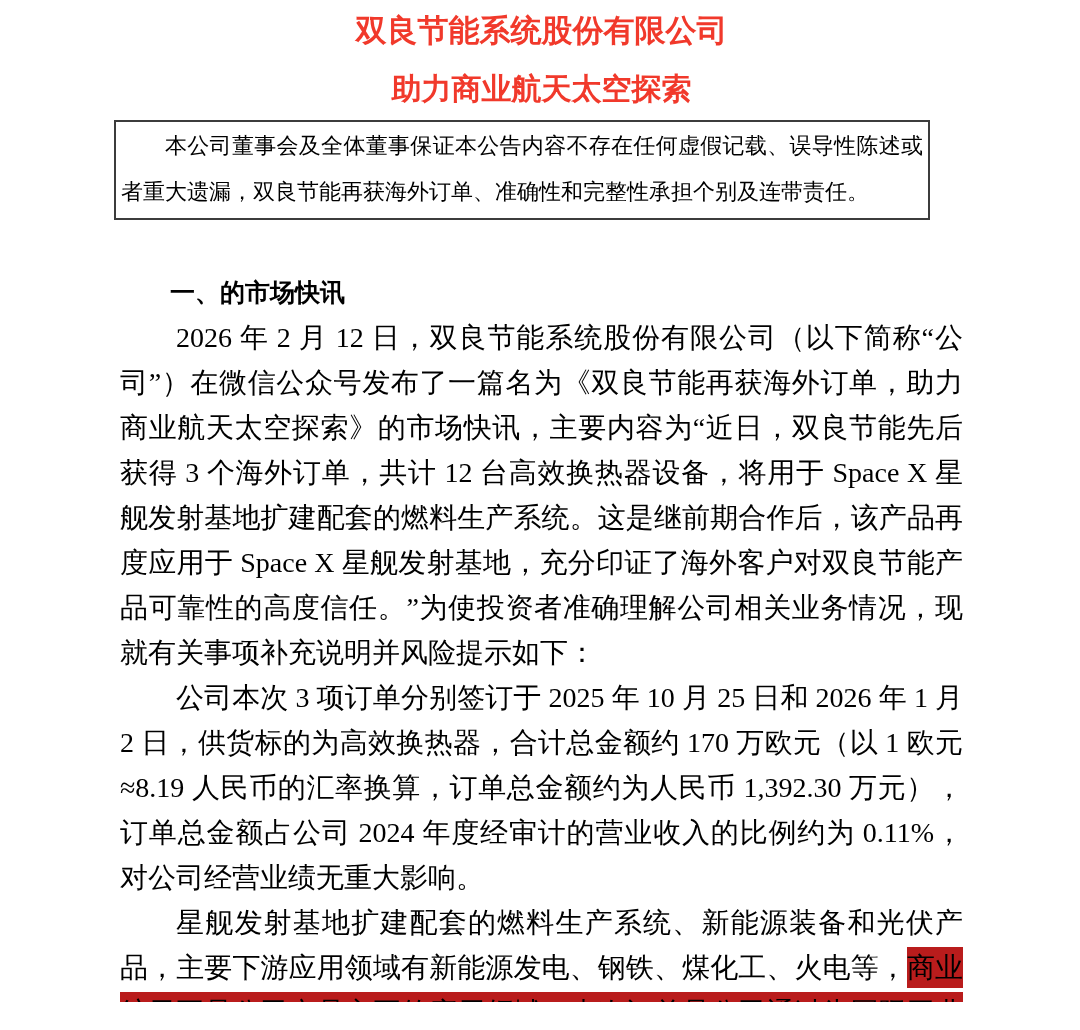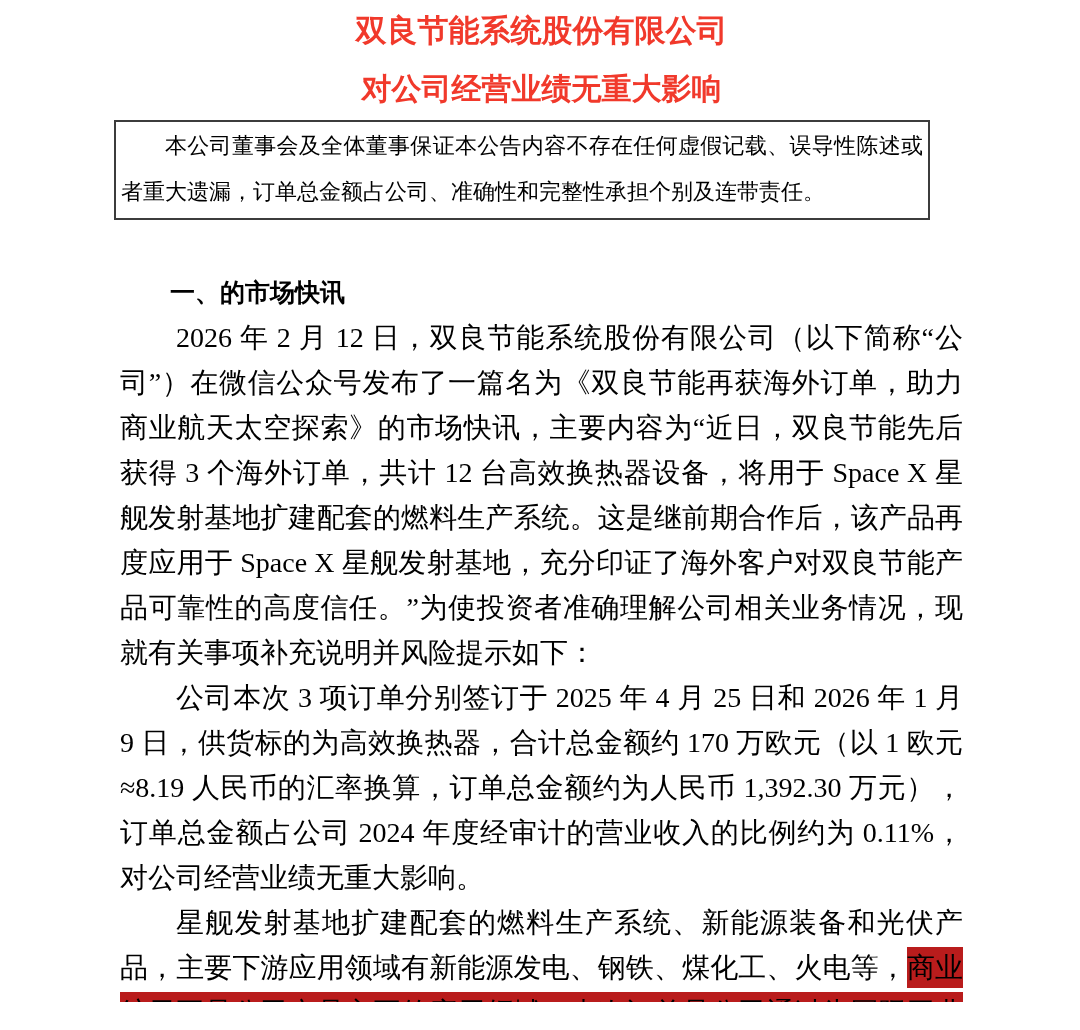--- a/index.html
+++ b/index.html
@@ -63,30 +63,30 @@
   }
 </style>
 </head>
 <body>
 
 <div class="page">
   <div class="content">
 
     <h1 class="company-title" style="color: rgb(241, 57, 43);">双良节能系统股份有限公司</h1>
 
-    <h2 class="announcement-title" style="color: rgb(241, 57, 43);">对公司经营业绩无重大影响</h2>
+    <h2 class="announcement-title" style="color: rgb(241, 57, 43);">助力商业航天太空探索</h2>
 
     <div class="disclaimer-box">
-      <span>本公司董事会及全体董事保证本公告内容不存在任何虚假记载、误导性陈述或者重大遗漏，订单总金额占公司、准确性和完整性承担个别及连带责任。</span>
+      <span>本公司董事会及全体董事保证本公告内容不存在任何虚假记载、误导性陈述或者重大遗漏，双良节能再获海外订单、准确性和完整性承担个别及连带责任。</span>
     </div>
 
     <p class="section-heading">一、的市场快讯</p>
 
     <p class="body-para">2026 年 2 月 12 日，双良节能系统股份有限公司（以下简称“公司”）在微信公众号发布了一篇名为《双良节能再获海外订单，助力商业航天太空探索》的市场快讯，主要内容为“近日，双良节能先后获得 3 个海外订单，共计 12 台高效换热器设备，将用于 Space X 星舰发射基地扩建配套的燃料生产系统。这是继前期合作后，该产品再度应用于 Space X 星舰发射基地，充分印证了海外客户对双良节能产品可靠性的高度信任。”为使投资者准确理解公司相关业务情况，现就有关事项补充说明并风险提示如下：</p>
 
-    <p class="body-para">公司本次 3 项订单分别签订于 2025 年 4 月 25 日和 2026 年 1 月 9 日，供货标的为高效换热器，合计总金额约 170 万欧元（以 1 欧元≈8.19 人民币的汇率换算，订单总金额约为人民币 1,392.30 万元），订单总金额占公司 2024 年度经审计的营业收入的比例约为 0.11%，对公司经营业绩无重大影响。</p>
+    <p class="body-para">公司本次 3 项订单分别签订于 2025 年 10 月 25 日和 2026 年 1 月 2 日，供货标的为高效换热器，合计总金额约 170 万欧元（以 1 欧元≈8.19 人民币的汇率换算，订单总金额约为人民币 1,392.30 万元），订单总金额占公司 2024 年度经审计的营业收入的比例约为 0.11%，对公司经营业绩无重大影响。</p>
 
     <p class="body-para">
       <span>星舰发射基地扩建配套的燃料生产系统、新能源装备和光伏产品，主要下游应用领域有新能源发电、钢铁、煤化工、火电等，</span><span class="hl" style="background-color: #b91c1c;">商业航天不是公司产品主要的应用领域，本次订单是公司通过为国际工业气体企业的燃料项目供应换热器间接参与了相关商业航天项目，未直接与 Space X 发生合作，公司为项目非独家间接供应商。</span>
     </p>
 
   </div>
 </div>
 
 </body></html>

